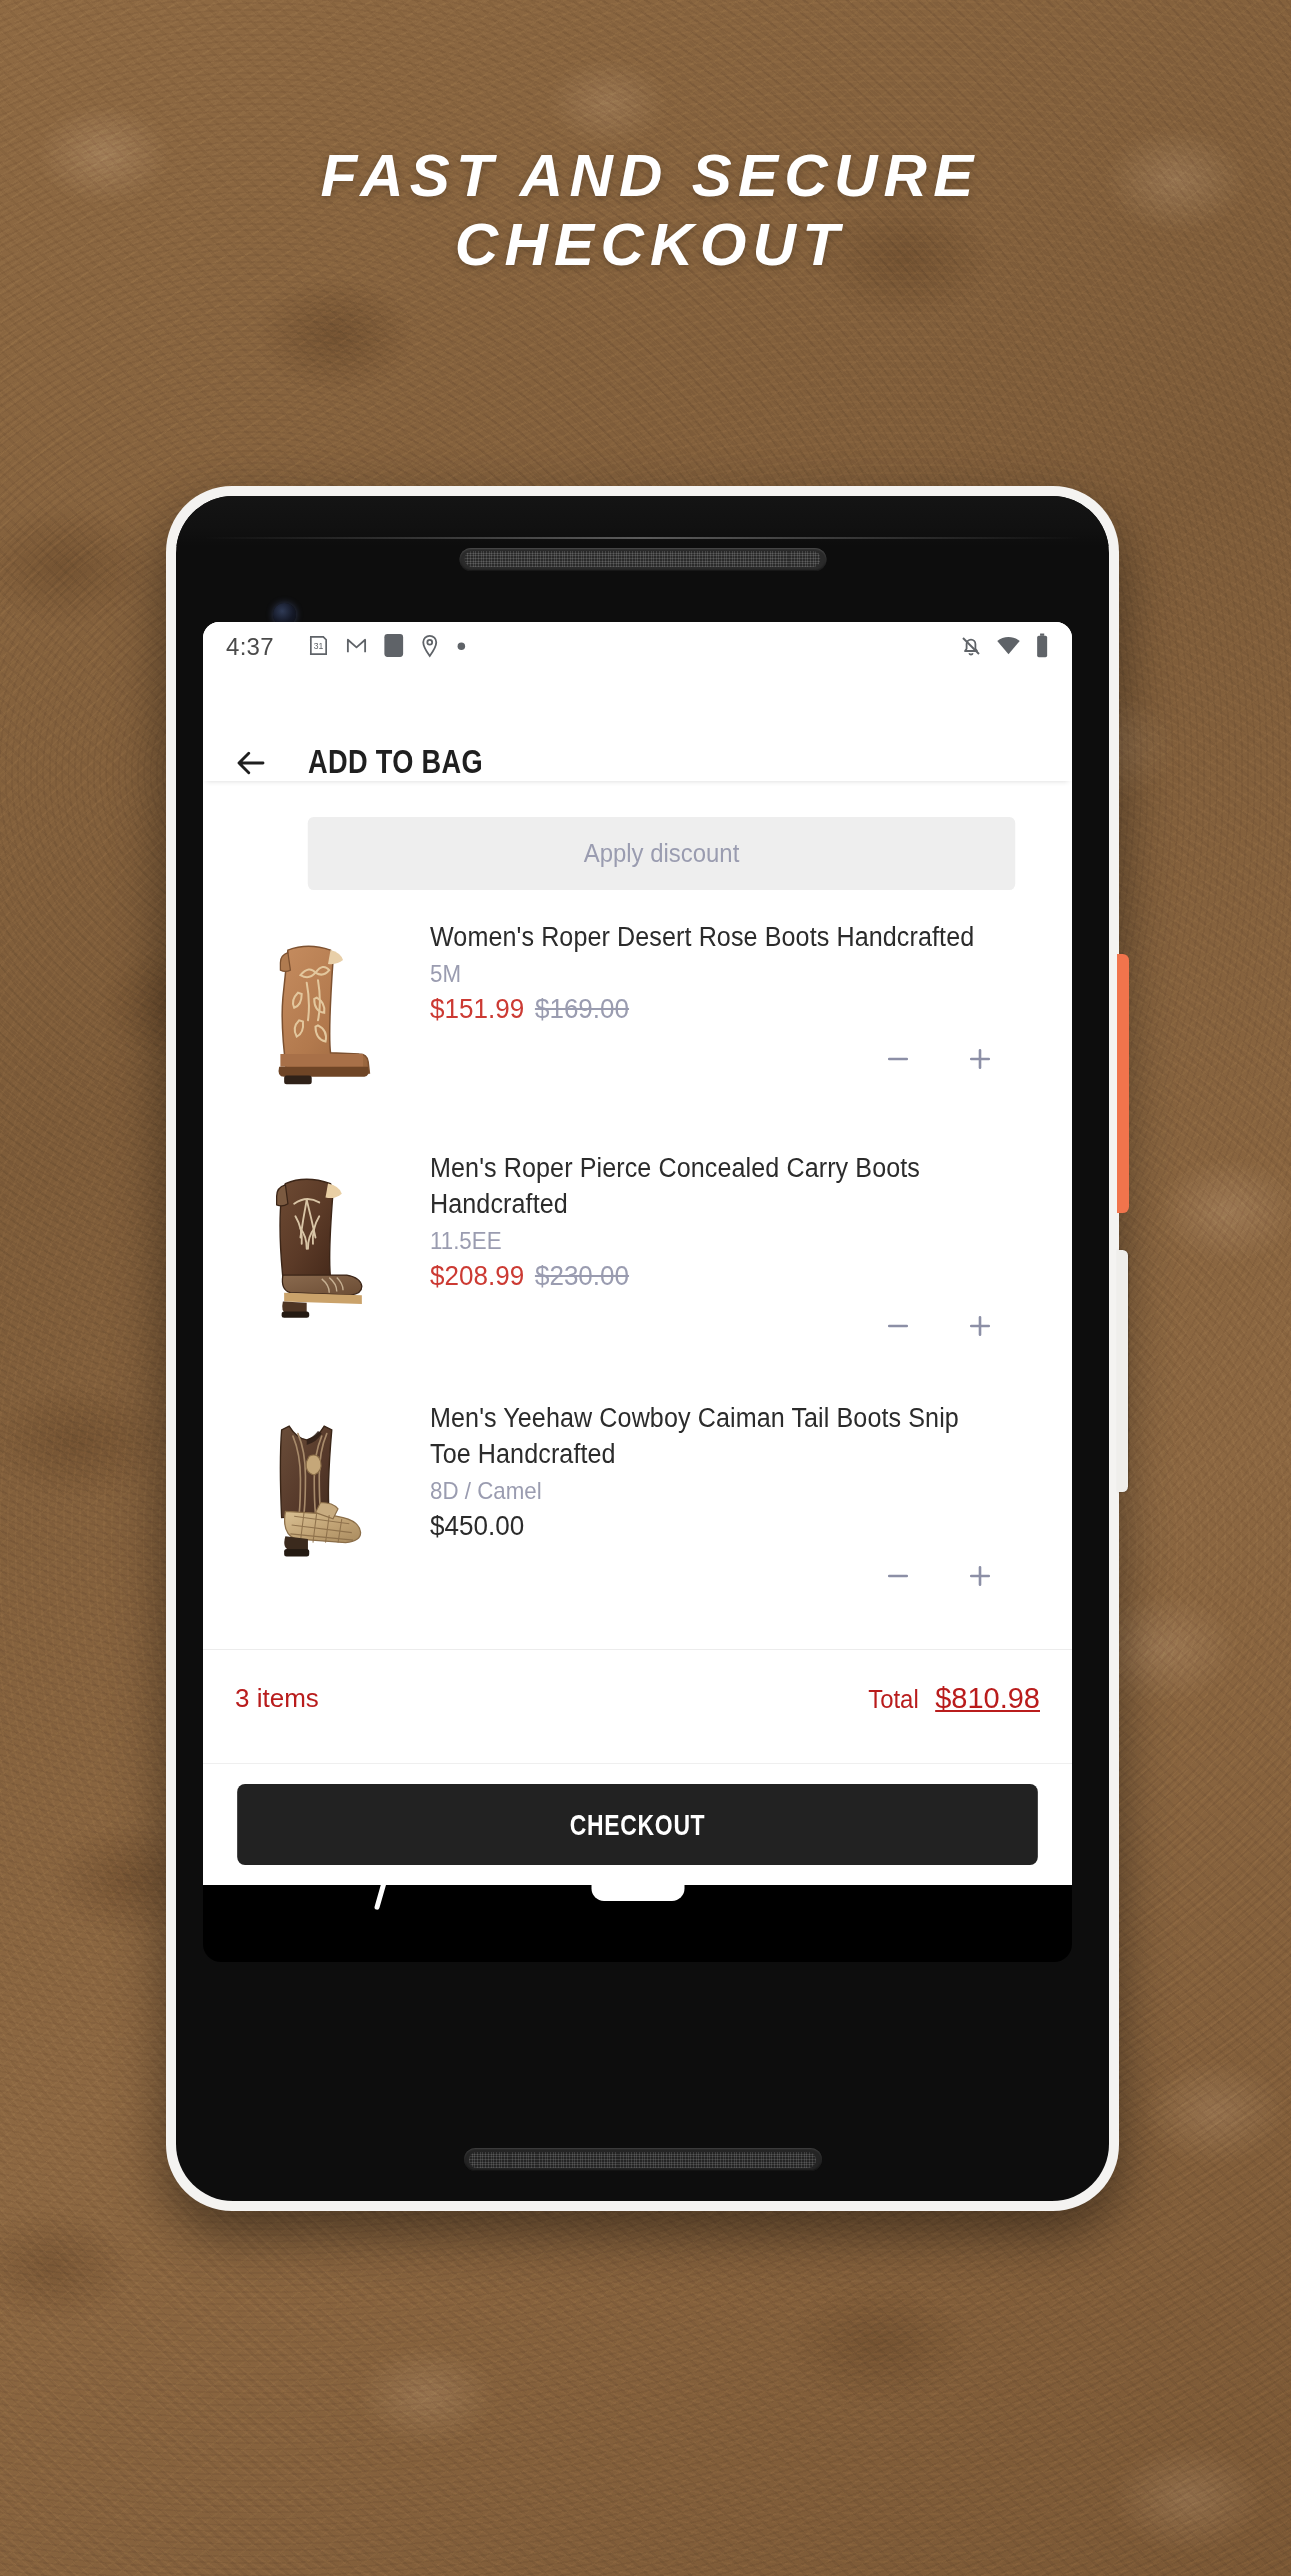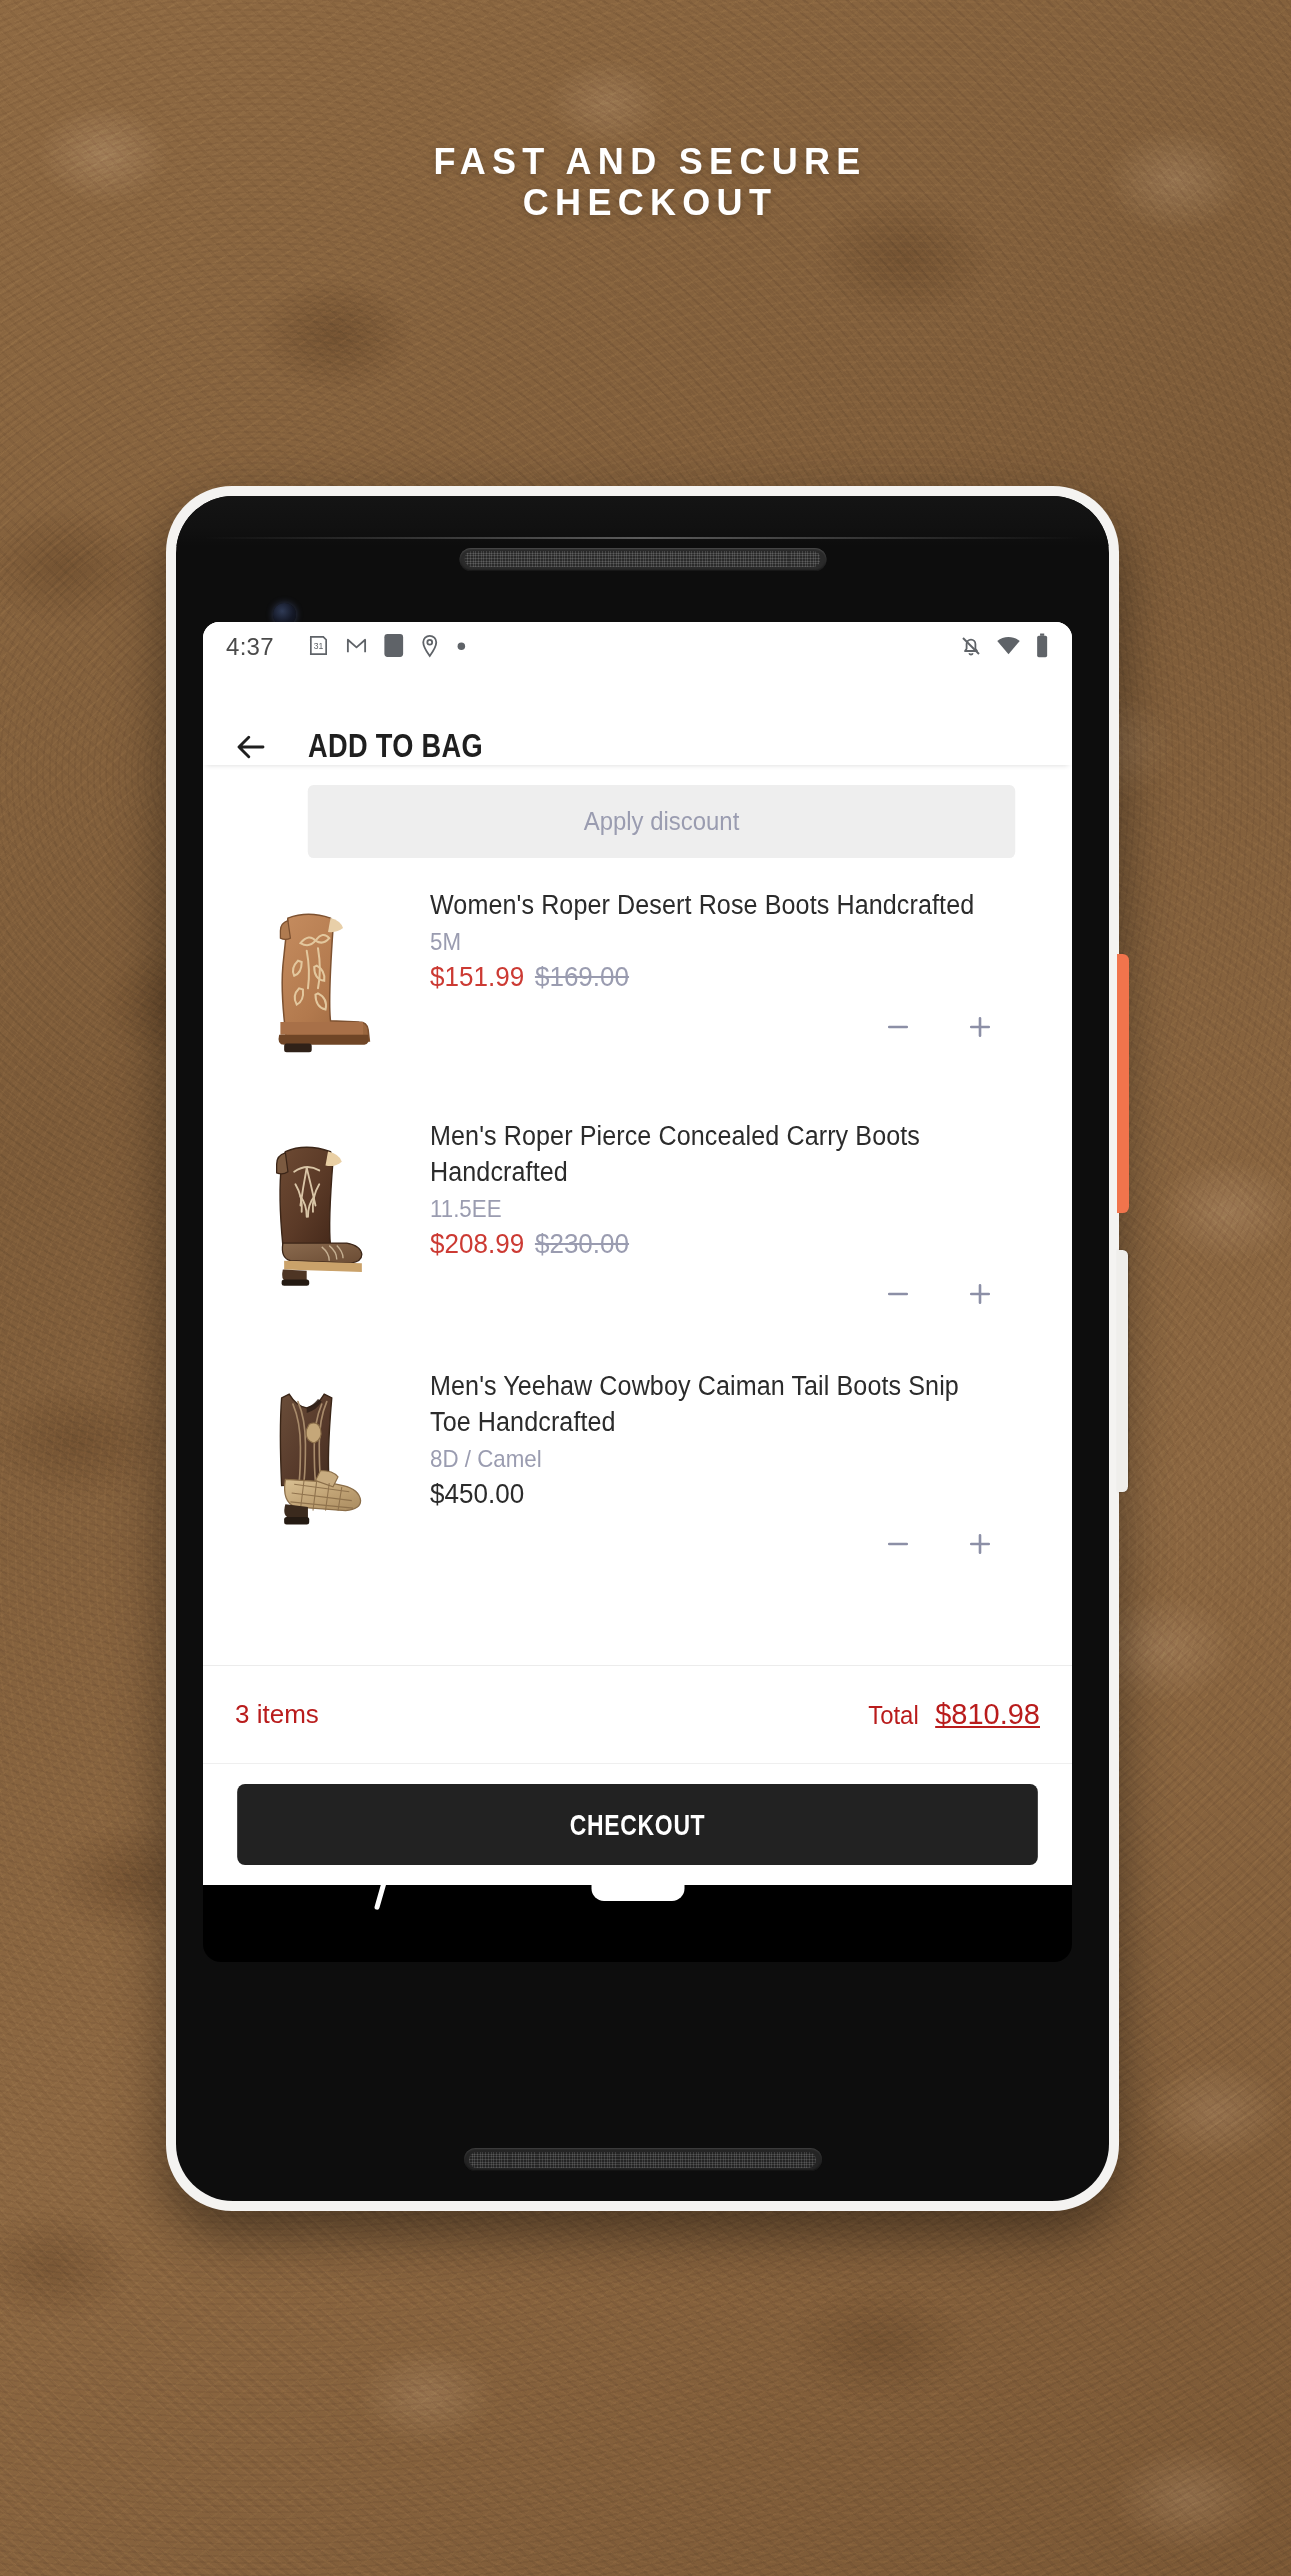--- a/index.html
+++ b/index.html
@@ -51,25 +51,26 @@
       repeating-linear-gradient(43deg, rgba(0,0,0,.045) 0 2.7px, transparent 2.7px 9.8px),
       repeating-linear-gradient(-37deg, rgba(255,255,255,.035) 0 1.8px, transparent 1.8px 11.6px);
     mix-blend-mode:overlay;
   }
 
   
   .headline {
     position:absolute; left:8px; right:0; top:141px;
     text-align:center;
     color:#fff;
-    font-size:36px;
+    font-size:60px;
     font-weight:bold;
     letter-spacing:6.3px;
     line-height:1.15;
     text-shadow:0 1.8px 9px rgba(0,0,0,.25);
+    font-style:italic;
   }
 
   
   .phone {
     position:absolute;
     left:166px; top:486px;
     width:953px; height:1725px;
     background:#f4f3f1;
     border-radius:66px;
     box-shadow:0 23px 54px rgba(0,0,0,.45);
@@ -137,21 +138,21 @@
     box-shadow:0.9px 0 1.8px rgba(0,0,0,.25);
   }
 
   
   .screen {
     position:absolute;
     left:37px; top:136px;
     width:869px; height:1263px;
     background:#fff;
     overflow:hidden;
-    display:flex; flex-direction:column;
+    display:flex; flex-direction:column;gap:16px;
   }
   .screen-top-round{ border-radius:16px 16px 0 0; }
 
   
   .status-bar{
     height:50px; flex:0 0 50px;
     display:flex; align-items:center;
     padding:0 23px;
     background:#fff;
     color:#5f6368;

